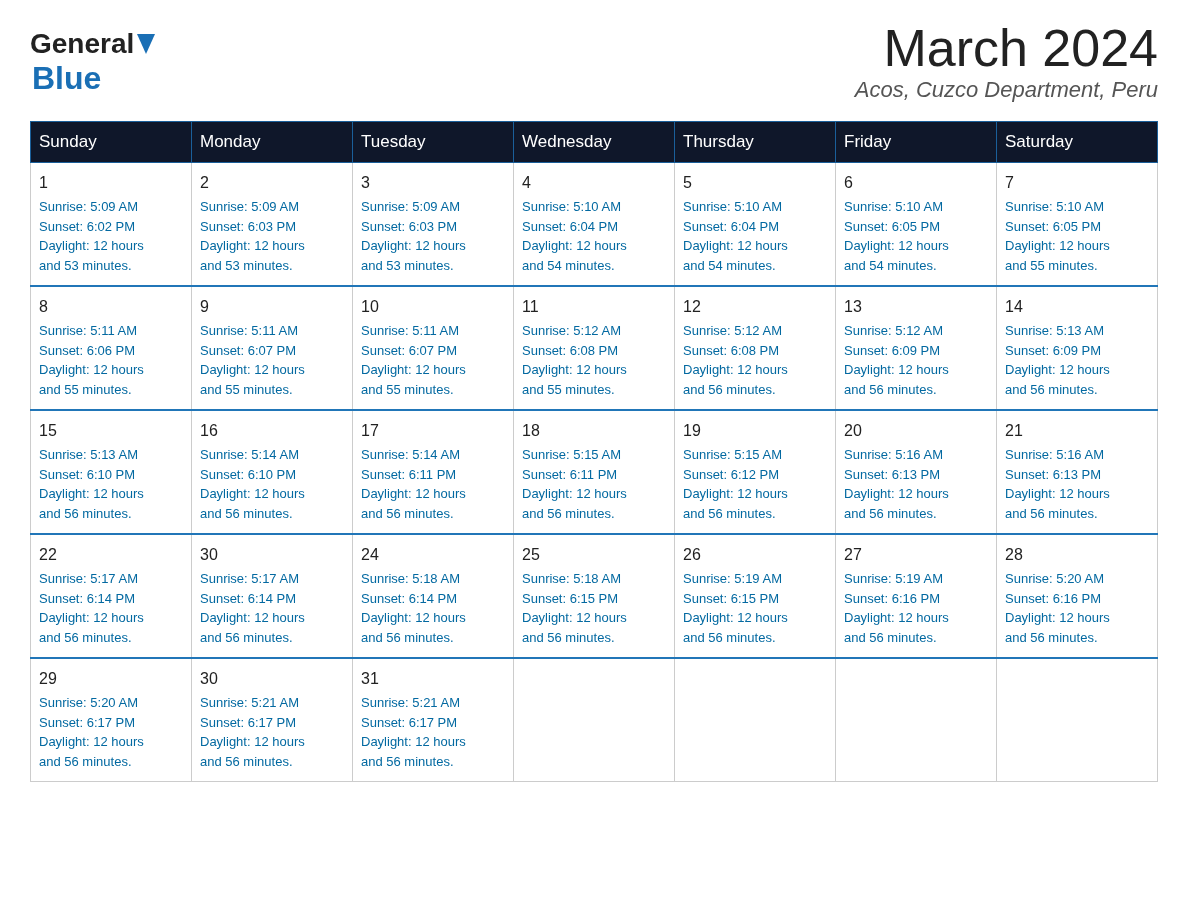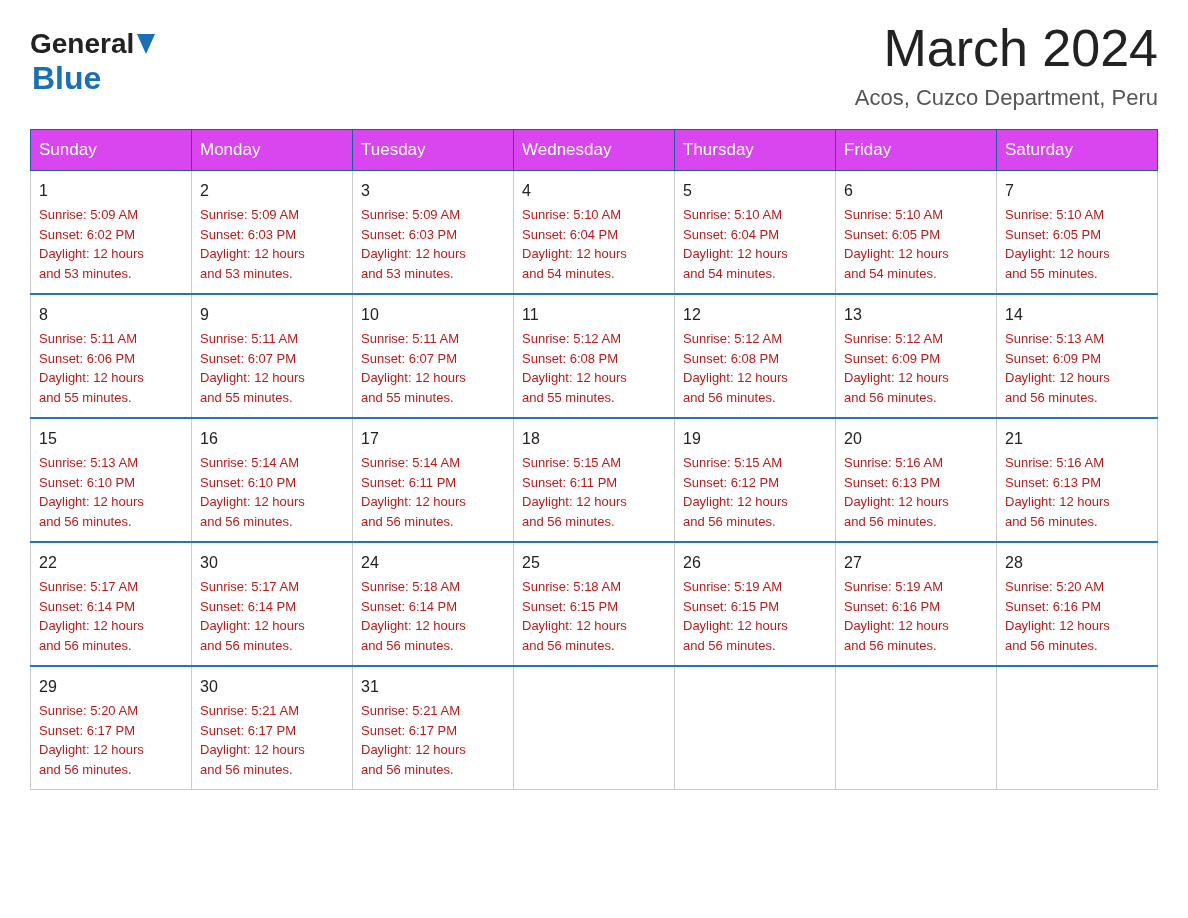--- a/index.html
+++ b/index.html
@@ -29,29 +29,30 @@
     }
     .month-title {
       font-size: 52px;
       font-weight: normal;
       color: #222;
       line-height: 1.1;
     }
     .location-title {
       font-size: 22px;
       color: #555;
-      margin-top: 8px;
+      margin-top: 0;
+      font-style: italic;
     }
     .calendar-table {
       width: 100%;
       border-collapse: collapse;
       table-layout: fixed;
     }
     .calendar-table thead tr th {
-      background-color: #d946ef;
+      background-color: #0f172a;
       color: #fff;
       padding: 10px 8px;
       font-size: 17px;
       font-weight: normal;
       text-align: left;
       border: 1px solid #1a5f9a;
     }
     .calendar-table tbody tr td {
       vertical-align: top;
       padding: 8px 8px 10px 8px;
@@ -67,21 +68,21 @@
     }
     .day-number {
       font-size: 16px;
       font-weight: normal;
       color: #222;
       display: block;
       margin-bottom: 2px;
     }
     .day-info {
       font-size: 13px;
-      color: #b91c1c;
+      color: #0369a1;
       line-height: 1.5;
     }
     .row-divider td {
       border-top: 2px solid #2176b8 !important;
     }
     .logo-line1 {
       display: flex;
       align-items: center;
     }
   </style>

